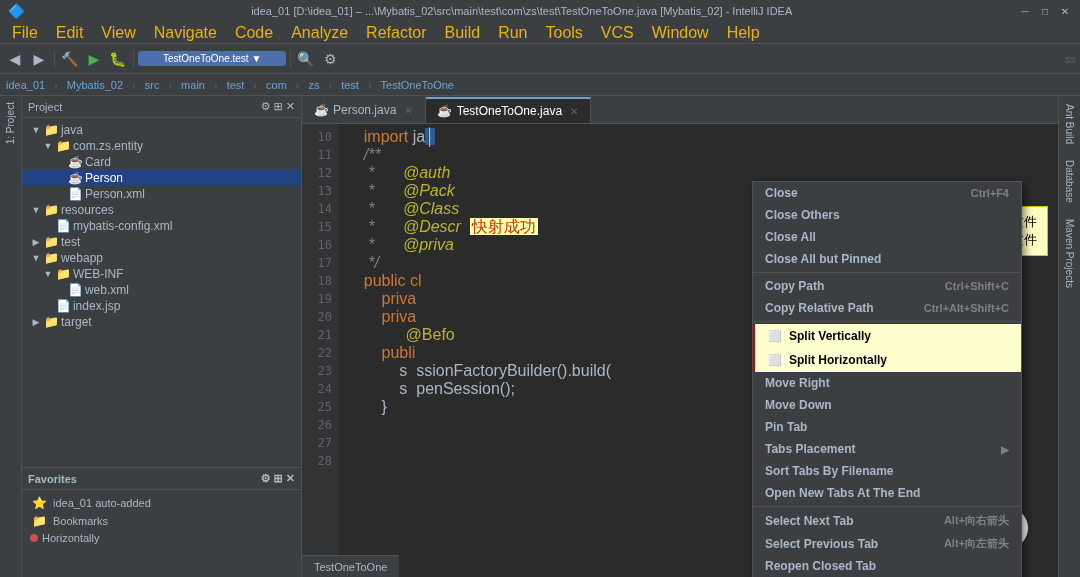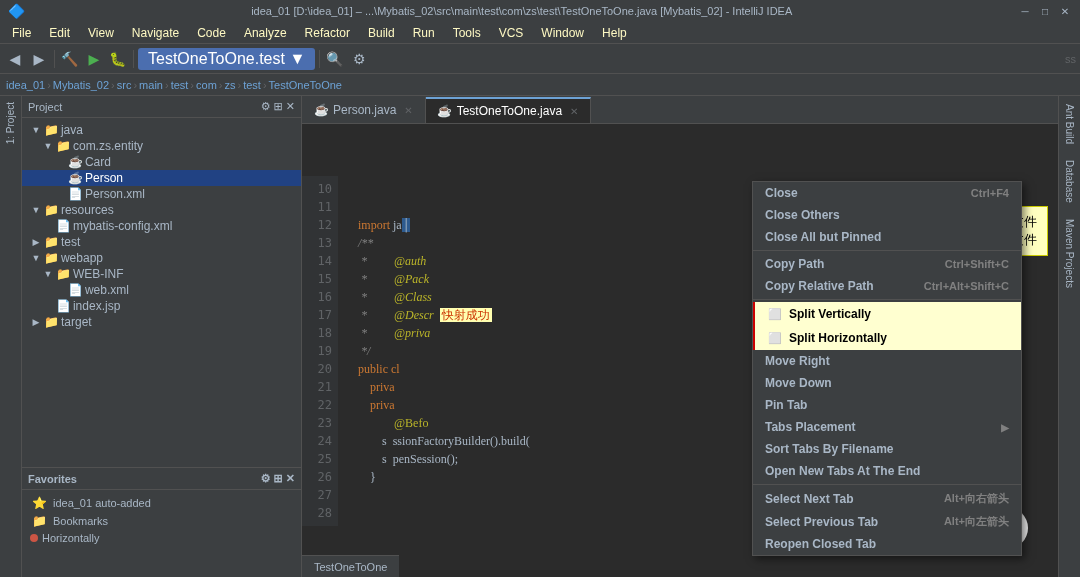--- a/index.html
+++ b/index.html
@@ -26,55 +26,55 @@
       background: #3c3f41;
       display: flex;
       align-items: center;
       padding: 0 4px;
       border-bottom: 1px solid #515151;
       gap: 2px;
     }
     .menu-item {
       padding: 2px 8px;
       cursor: pointer;
-      font-size: 12px;
-      color: #fef9c3;
+      font-size: 16px;
+      color: #eab308;
       border-radius: 2px;
     }
 
     
     .toolbar {
       height: 30px;
       background: #3c3f41;
       display: flex;
       align-items: center;
       padding: 0 4px;
       border-bottom: 1px solid #515151;
       gap: 2px;
     }
     .toolbar-btn {
       width: 22px; height: 22px;
       display: flex; align-items: center; justify-content: center;
       cursor: pointer; border-radius: 3px; color: #a9b7c6; font-size: 14px;
     }
     .toolbar-sep { width: 1px; height: 18px; background: #515151; margin: 0 2px; }
     .toolbar-config {
-      background: #4b6eaf; border-radius: 3px; padding: 2px 10px;
-      font-size: 16px; color: #fff; cursor: pointer;
+      background: #4b6eaf; border-radius: 3px; padding: 2px 25px;
+      font-size: 10px; color: #fff; cursor: pointer;
     }
 
     
     .breadcrumb-bar {
       height: 22px;
       background: #3c3f41;
       display: flex;
       align-items: center;
       padding: 0 6px;
       border-bottom: 1px solid #515151;
-      gap: 0;
+      gap: 7px;
       font-size: 11px;
     }
     .bc-item { color: #6da2d5; cursor: pointer; }
     .bc-sep { color: #606366; padding: 0 2px; }
 
     
     .main-layout {
       display: flex;
       height: calc(577px - 96px);
     }
@@ -171,38 +171,37 @@
     }
     .tab-close { font-size: 10px; color: #606366; cursor: pointer; margin-left: 4px; }
 
     
     .code-editor {
       flex: 1;
       background: #2b2b2b;
       display: flex;
       overflow: hidden;
       position: relative;
-      align-items: center;
     }
     .line-numbers {
       width: 36px;
       background: #313335;
       color: #606366;
       font-size: 12px;
       font-family: 'Consolas', monospace;
       padding: 4px 0;
       text-align: right;
       padding-right: 6px;
       line-height: 18px;
     }
     .code-content {
       flex: 1;
       padding: 4px 8px;
-      font-family: Liberation Serif, serif;
-      font-size: 12px;
+      font-family: Liberation Sans, sans-serif;
+      font-size: 16px;
       color: #a9b7c6;
       line-height: 18px;
       overflow: auto;
     }
     .code-line { white-space: pre; display: block; }
     .kw { color: #cc7832; }
     .comment { color: #808080; font-style: italic; }
     .ann { color: #bbb529; margin-left: 24px; }
 
     
@@ -517,20 +516,21 @@
         <span class="code-line">     <span class="comment">* <span class="ann">@auth</span></span></span>
         <span class="code-line">     <span class="comment">* <span class="ann">@Pack</span></span></span>
         <span class="code-line">     <span class="comment">* <span class="ann">@Class</span></span></span>
         <span class="code-line">     <span class="comment">* <span class="ann">@Descr</span></span>  <span style="background:#ffffb0; color:#cc3300; padding:0 2px;">快射成功</span></span>
         <span class="code-line">     <span class="comment">* <span class="ann">@priva</span></span></span>
         <span class="code-line">     <span class="comment">*/</span></span>
         <span class="code-line">    <span class="kw">public cl</span></span>
         <span class="code-line">        <span class="kw">priva</span></span>
         <span class="code-line">        <span class="kw">priva</span></span>
         <span class="code-line">        <span class="ann">@Befo</span></span>
+        <span class="code-line">        <span class="kw">publi</span></span>
         <span class="code-line">            s  <span style="color:#a9b7c6;">ssionFactoryBuilder().build(</span></span>
         <span class="code-line">            s  <span style="color:#a9b7c6;">penSession();</span></span>
         <span class="code-line">        }</span>
         <span class="code-line"></span>
       </div>
     </div>
 
     <div class="annotation-box">
       <div>垂直显示两个文件</div>
       <div>水平显示两个文件</div>
@@ -540,20 +540,23 @@
       <div class="ctx-item">
         <span class="ctx-left">
             <span>Close</span>
           </span>
         <span class="ctx-shortcut">Ctrl+F4</span>
       </div>
       <div class="ctx-item">
         <span class="ctx-left">
             <span>Close Others</span>
           </span>
+      </div>
+      <div class="ctx-item">
+        <span>Close All</span>
       </div>
       <div class="ctx-item">
         <span>Close All but Pinned</span>
       </div>
       <div class="ctx-sep"></div>
       <div class="ctx-item">
         <span class="ctx-left">
             <span>Copy Path</span>
           </span>
         <span class="ctx-shortcut">Ctrl+Shift+C</span>

